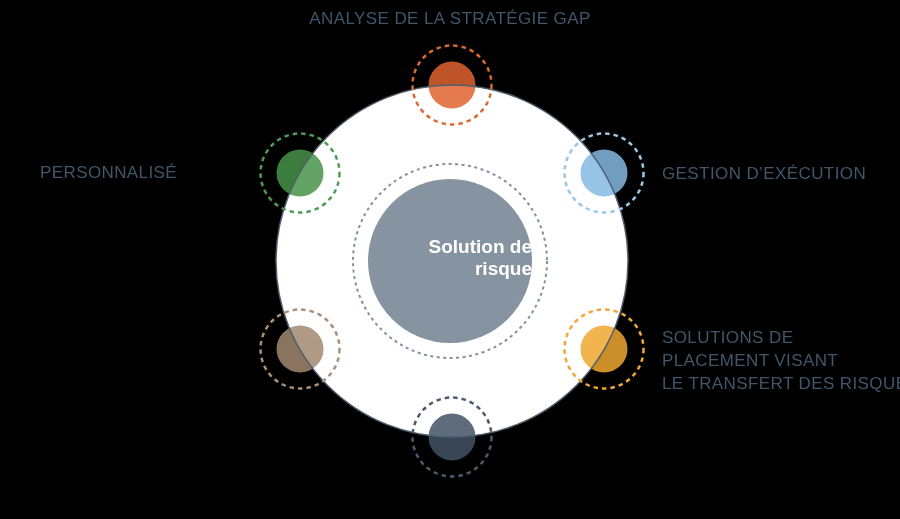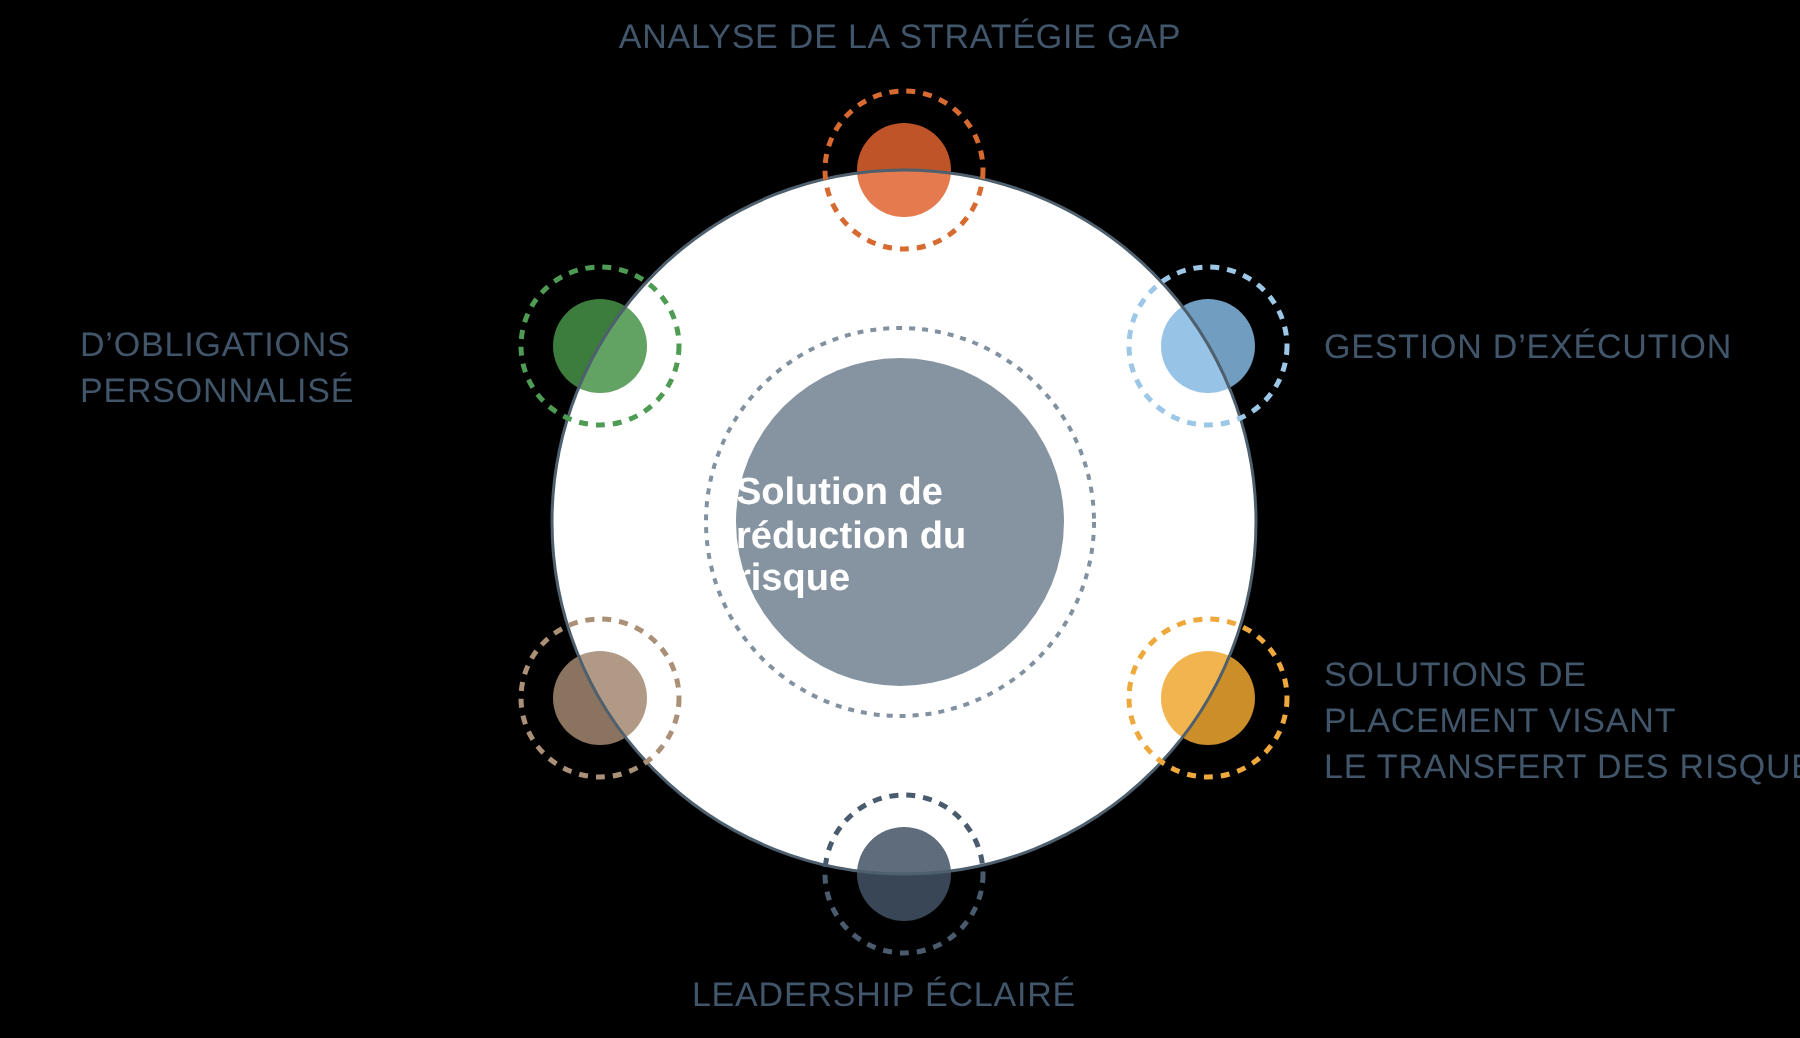--- a/index.html
+++ b/index.html
@@ -33,21 +33,21 @@
   #label-right-top    { left: 662px; top: 162px; text-align: center; }
   #label-right-bottom { left: 662px; top: 326px; }
   #label-bottom { left: 0;   top: 486px; width: 884px; text-align: center; }
   #label-left-top     { left: 40px;  top: 161px; }
   #label-left-bottom  { left: 40px;  top: 338px; }
   .hub-text {
     position: absolute;
     left: 368px;
     top: 236px;
     width: 164px;
-    text-align: left;
+    text-align: right;
     color: #FFFFFF;
     font-weight: bold;
     font-size: 19px;
     line-height: 21.5px;
   }
 </style>
 </head>
 <body>
 
 <div class="stage">
@@ -71,41 +71,36 @@
     <circle cx="452" cy="437" r="39.5" fill="none" stroke-width="2.5" stroke-dasharray="4.5 4" stroke="#4A5B6D"></circle>
     <circle cx="300" cy="349" r="39.5" fill="none" stroke-width="2.5" stroke-dasharray="4.5 4" stroke="#AB9078"></circle>
     <circle cx="300" cy="173" r="39.5" fill="none" stroke-width="2.5" stroke-dasharray="4.5 4" stroke="#4E9B53"></circle>
 
     <circle cx="450" cy="261" r="97" fill="none" stroke-width="2" stroke-dasharray="3 3.5" stroke="#8291A0"></circle>
     <circle cx="450" cy="261" r="82" fill="#8694A1"></circle>
   </svg>
 
   <div class="hub-text">
     <div>Solution de</div>
-    <div>réduction du</div>
     <div>risque</div>
   </div>
 
   <div class="label" id="label-top">
     <div>ANALYSE DE LA STRATÉGIE GAP</div>
   </div>
 
   <div class="label" id="label-right-top">
     <div>GESTION D’EXÉCUTION</div>
   </div>
 
   <div class="label" id="label-right-bottom">
     <div>SOLUTIONS DE</div>
     <div>PLACEMENT VISANT</div>
     <div>LE TRANSFERT DES RISQUES</div>
   </div>
 
-  <div class="label" id="label-bottom">
-    <div>LEADERSHIP ÉCLAIRÉ</div>
-  </div>
 
 
   <div class="label" id="label-left-top">
-    <div>D’OBLIGATIONS</div>
     <div>PERSONNALISÉ</div>
   </div>
 
 </div>
 
 </body></html>

